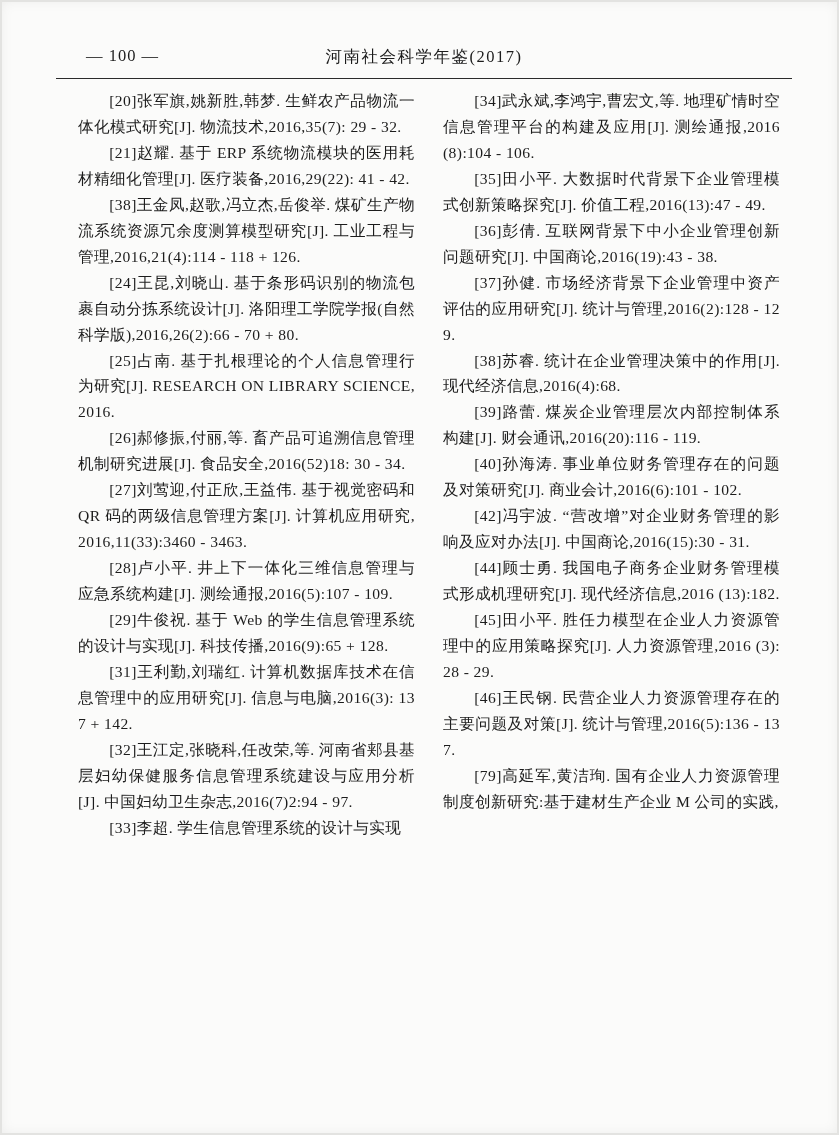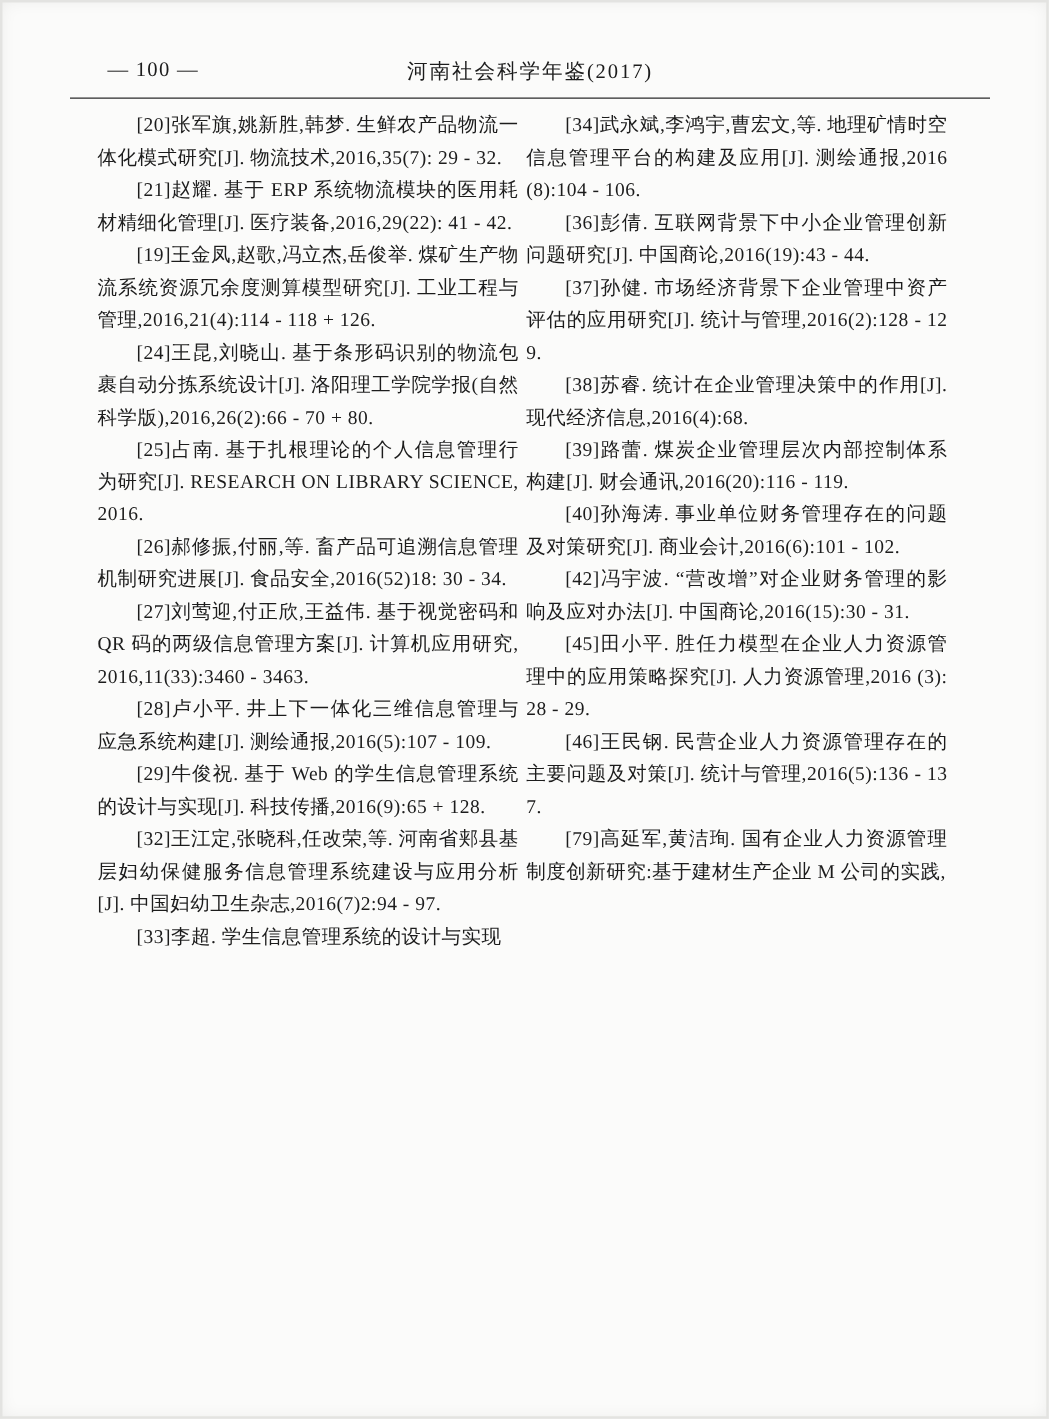--- a/index.html
+++ b/index.html
@@ -47,21 +47,21 @@
     text-align: center;
     letter-spacing: 1.5px;
   }
   .header-rule {
     margin: 6px -22px 0 -22px;
     border: 0;
     border-top: 1.6px solid #2b2b2b;
   }
   .columns {
     display: flex;
-    gap: 6px;
+    gap: 28px;
     margin-top: 9px;
   }
   .col {
     width: 337px;
     flex: 0 0 337px;
   }
   p.ref {
     margin: 0;
     font-size: 15.6px;
     line-height: 25.95px;
@@ -86,38 +86,41 @@
     <span class="page-number">— 100 —</span>
     <span class="header-title">河南社会科学年鉴(2017)</span>
   </div>
   <hr class="header-rule">
 
   <div class="columns">
 
     <div class="col">
       <p class="ref">[20]张军旗,姚新胜,韩梦. 生鲜农产品物流一体化模式研究[J]. 物流技术,2016,35(7): 29 - 32.</p>
       <p class="ref">[21]赵耀. 基于 ERP 系统物流模块的医用耗材精细化管理[J]. 医疗装备,2016,29(22): 41 - 42.</p>
-      <p class="ref">[19]王金凤,赵歌,冯立杰,岳俊举. 煤矿生产物流系统资源冗余度测算模型研究[J]. 工业工程与管理,2016,21(4):114 - 118 + 126.</p>
+      <p class="ref">[38]王金凤,赵歌,冯立杰,岳俊举. 煤矿生产物流系统资源冗余度测算模型研究[J]. 工业工程与管理,2016,21(4):114 - 118 + 126.</p>
       <p class="ref">[24]王昆,刘晓山. 基于条形码识别的物流包裹自动分拣系统设计[J]. 洛阳理工学院学报(自然科学版),2016,26(2):66 - 70 + 80.</p>
       <p class="ref">[25]占南. 基于扎根理论的个人信息管理行为研究[J]. RESEARCH ON LIBRARY SCIENCE,2016.</p>
       <p class="ref">[26]郝修振,付丽,等. 畜产品可追溯信息管理机制研究进展[J]. 食品安全,2016(52)18: 30 - 34.</p>
       <p class="ref">[27]刘莺迎,付正欣,王益伟. 基于视觉密码和 QR 码的两级信息管理方案[J]. 计算机应用研究,2016,11(33):3460 - 3463.</p>
       <p class="ref">[28]卢小平. 井上下一体化三维信息管理与应急系统构建[J]. 测绘通报,2016(5):107 - 109.</p>
       <p class="ref">[29]牛俊祝. 基于 Web 的学生信息管理系统的设计与实现[J]. 科技传播,2016(9):65 + 128.</p>
+      <p class="ref">[31]王利勤,刘瑞红. 计算机数据库技术在信息管理中的应用研究[J]. 信息与电脑,2016(3): 137 + 142.</p>
       <p class="ref">[32]王江定,张晓科,任改荣,等. 河南省郏县基层妇幼保健服务信息管理系统建设与应用分析[J]. 中国妇幼卫生杂志,2016(7)2:94 - 97.</p>
       <p class="ref">[33]李超. 学生信息管理系统的设计与实现</p>
     </div>
 
     <div class="col">
       <p class="ref">[34]武永斌,李鸿宇,曹宏文,等. 地理矿情时空信息管理平台的构建及应用[J]. 测绘通报,2016(8):104 - 106.</p>
-      <p class="ref">[36]彭倩. 互联网背景下中小企业管理创新问题研究[J]. 中国商论,2016(19):43 - 44.</p>
+      <p class="ref">[35]田小平. 大数据时代背景下企业管理模式创新策略探究[J]. 价值工程,2016(13):47 - 49.</p>
+      <p class="ref">[36]彭倩. 互联网背景下中小企业管理创新问题研究[J]. 中国商论,2016(19):43 - 38.</p>
       <p class="ref">[37]孙健. 市场经济背景下企业管理中资产评估的应用研究[J]. 统计与管理,2016(2):128 - 129.</p>
       <p class="ref">[38]苏睿. 统计在企业管理决策中的作用[J]. 现代经济信息,2016(4):68.</p>
       <p class="ref">[39]路蕾. 煤炭企业管理层次内部控制体系构建[J]. 财会通讯,2016(20):116 - 119.</p>
       <p class="ref">[40]孙海涛. 事业单位财务管理存在的问题及对策研究[J]. 商业会计,2016(6):101 - 102.</p>
       <p class="ref">[42]冯宇波. “营改增”对企业财务管理的影响及应对办法[J]. 中国商论,2016(15):30 - 31.</p>
+      <p class="ref">[44]顾士勇. 我国电子商务企业财务管理模式形成机理研究[J]. 现代经济信息,2016 (13):182.</p>
       <p class="ref">[45]田小平. 胜任力模型在企业人力资源管理中的应用策略探究[J]. 人力资源管理,2016 (3):28 - 29.</p>
       <p class="ref">[46]王民钢. 民营企业人力资源管理存在的主要问题及对策[J]. 统计与管理,2016(5):136 - 137.</p>
       <p class="ref">[79]高延军,黄洁珣. 国有企业人力资源管理制度创新研究:基于建材生产企业 M 公司的实践,</p>
     </div>
 
   </div>
 </div>
 
 </body></html>

